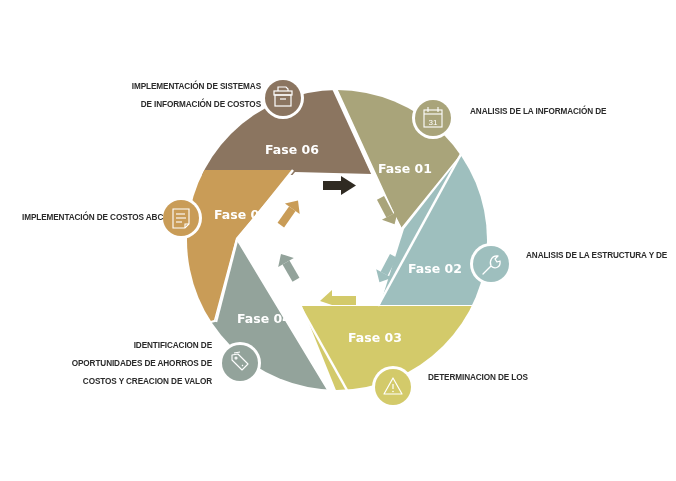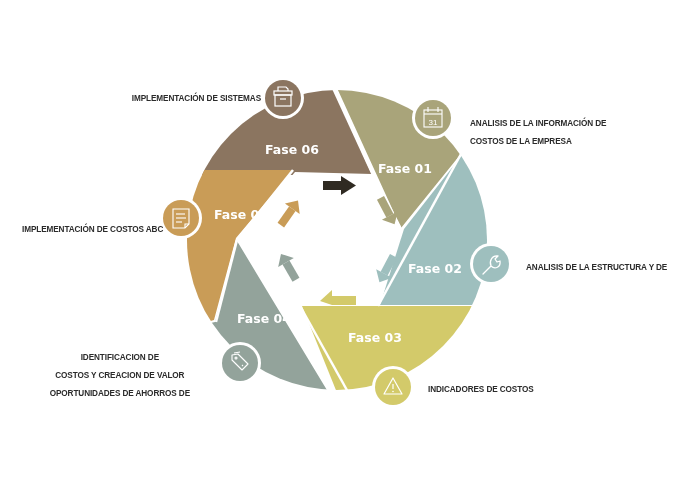--- a/index.html
+++ b/index.html
@@ -1,18 +1,18 @@
 <!DOCTYPE html>
 <html><head>
 <meta charset="utf-8">
 <style>
   html, body { margin:0; padding:0; background:#ffffff; }
   body { width:676px; height:481px; position:relative; overflow:hidden; font-family:"Liberation Sans", sans-serif; }
   #diagram { position:absolute; left:0; top:0; width:676px; height:481px; }
-  .label { position:absolute; font-family:"Liberation Sans", sans-serif; font-weight:bold; font-size:8.2px; color:#2b2b2b; line-height:18px; letter-spacing:-0.1px; white-space:nowrap; text-transform:uppercase;margin-top:12px; }
+  .label { position:absolute; font-family:"Liberation Sans", sans-serif; font-weight:bold; font-size:8.2px; color:#2b2b2b; line-height:18px; letter-spacing:-0.1px; white-space:nowrap; text-transform:uppercase; }
   .label.right-align { text-align:right; }
   .label span { display:block; }
   .phase-text { font-family:"DejaVu Sans", sans-serif; font-weight:bold; font-size:12.5px; fill:#ffffff; }
 </style>
 </head>
 <body>
 
 <svg id="diagram" viewBox="0 0 676 481" xmlns="http://www.w3.org/2000/svg">
   <defs>
     <clipPath id="circleClip">
@@ -139,36 +139,36 @@
       <path d="M185 228 L185 224 L189 224"></path>
       <line x1="176" y1="214" x2="185" y2="214"></line>
       <line x1="176" y1="218" x2="186" y2="218"></line>
       <line x1="176" y1="222" x2="182" y2="222"></line>
     </g>
   </g>
 </svg>
 
 <div class="label right-align" style="right:415px; top:78px;">
   <span>IMPLEMENTACIÓN DE SISTEMAS</span>
+  <span>DE INFORMACIÓN DE COSTOS</span>
 </div>
 
-<div class="label" style="left:470px; top:103px;">
+<div class="label" style="left:470px; top:103px;text-align:center;">
   <span>ANALISIS DE LA INFORMACIÓN DE</span>
-  <span>COSTOS  DE LA EMPRESA</span>
 </div>
 
 <div class="label" style="left:526px; top:247px;">
   <span>ANALISIS DE LA  ESTRUCTURA Y DE</span>
 </div>
 
 <div class="label" style="left:428px; top:369px;">
-  <span>INDICADORES DE COSTOS</span>
+  <span>DETERMINACION DE LOS</span>
 </div>
 
-<div class="label right-align" style="right:486px; top:337px;text-align:center;">
+<div class="label right-align" style="right:464px; top:337px;">
   <span>IDENTIFICACION DE</span>
+  <span>OPORTUNIDADES DE AHORROS DE</span>
   <span>COSTOS Y CREACION DE VALOR</span>
-  <span>OPORTUNIDADES DE AHORROS DE</span>
 </div>
 
 <div class="label" style="left:22px; top:209px;">
   <span>IMPLEMENTACIÓN DE COSTOS ABC</span>
 </div>
 
 </body></html>

